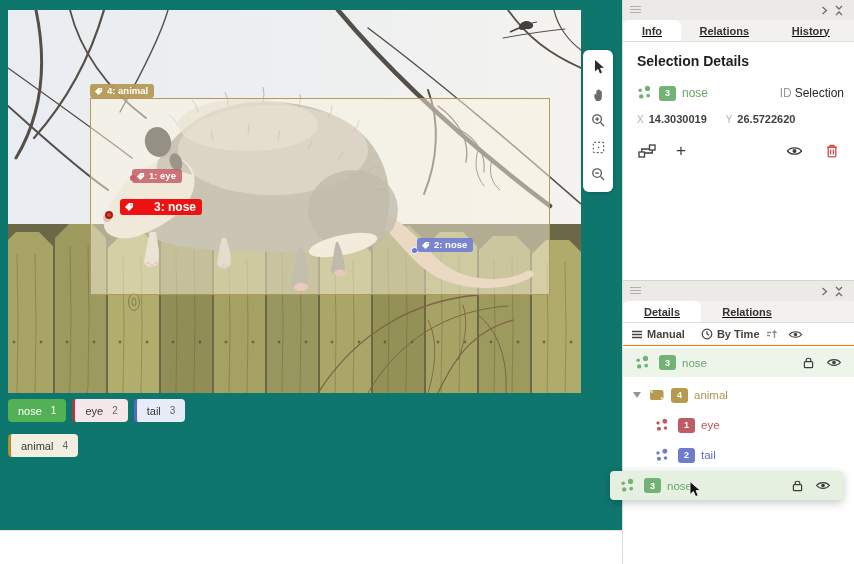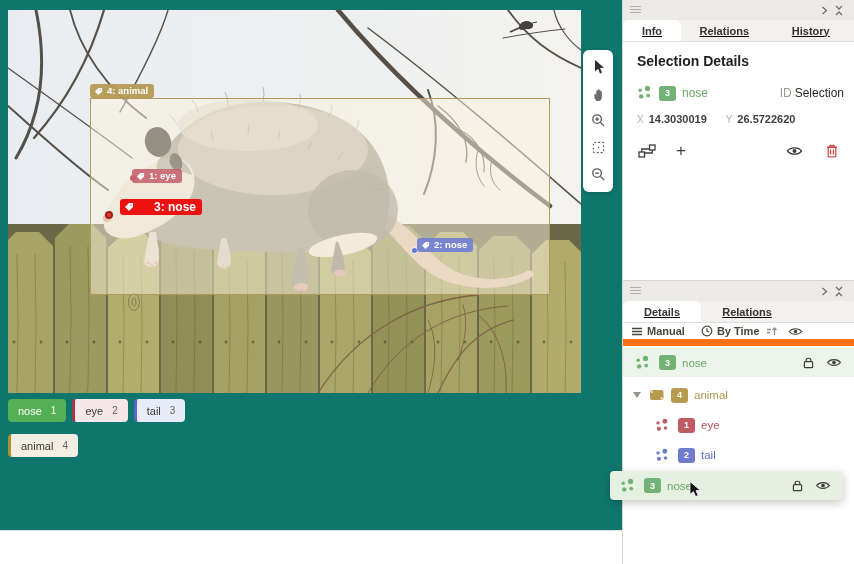--- a/index.html
+++ b/index.html
@@ -113,21 +113,21 @@
   .coord-row .cval { color:#403F3D; font-weight:bold; width:67px; overflow:hidden; white-space:nowrap; }
   .coord-row .cval2 { margin-left:10px; }
   .act-row { position:absolute; left:12px; right:10px; top:140px; height:22px; display:flex; align-items:center; }
   .act-btn { border:none; background:transparent; padding:0; margin:0; width:24px; height:22px; display:flex; align-items:center; justify-content:center; cursor:pointer; }
   .act-plus { margin-left:10px; font-size:17px; color:#3E3D3B; font-weight:normal; }
   .act-eye { margin-left:auto; margin-right:14px; }
 
   
   .rg-toolbar {
     position:absolute; left:0; top:42px; width:231px; height:23px; background:#fff;
-    border-bottom:7px solid #f97316; display:flex; align-items:center;
+    border-bottom:1px solid #f97316; display:flex; align-items:center;
     font-size:11px; font-weight:bold; color:#45443F;
   }
   .rg-toolbar .titem { display:flex; align-items:center; gap:4px; border:none; background:transparent; padding:0; font:inherit; color:inherit; cursor:pointer; }
 
   .rrow { position:absolute; left:0; width:231px; display:flex; align-items:center; font-size:11.5px; }
   .rrow .rlabel { margin-left:6px; }
   .c-green { color:#6BA66C; } .c-tan { color:#AE954D; } .c-red { color:#B8535D; } .c-blue { color:#5F6CC6; }
   .rrow-selected { top:67px; height:29px; background:#EDF4EA; padding-left:12px; }
   .rrow-animal { top:99px; height:30px; padding-left:10px; }
   .rrow-eye { top:129px; height:30px; padding-left:32px; }

